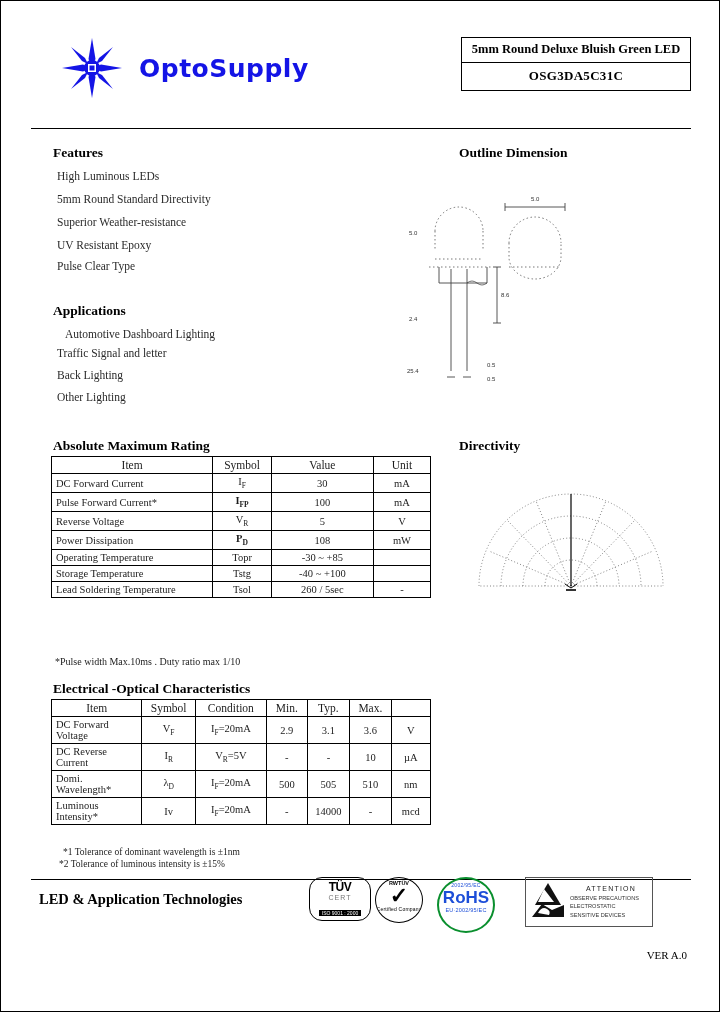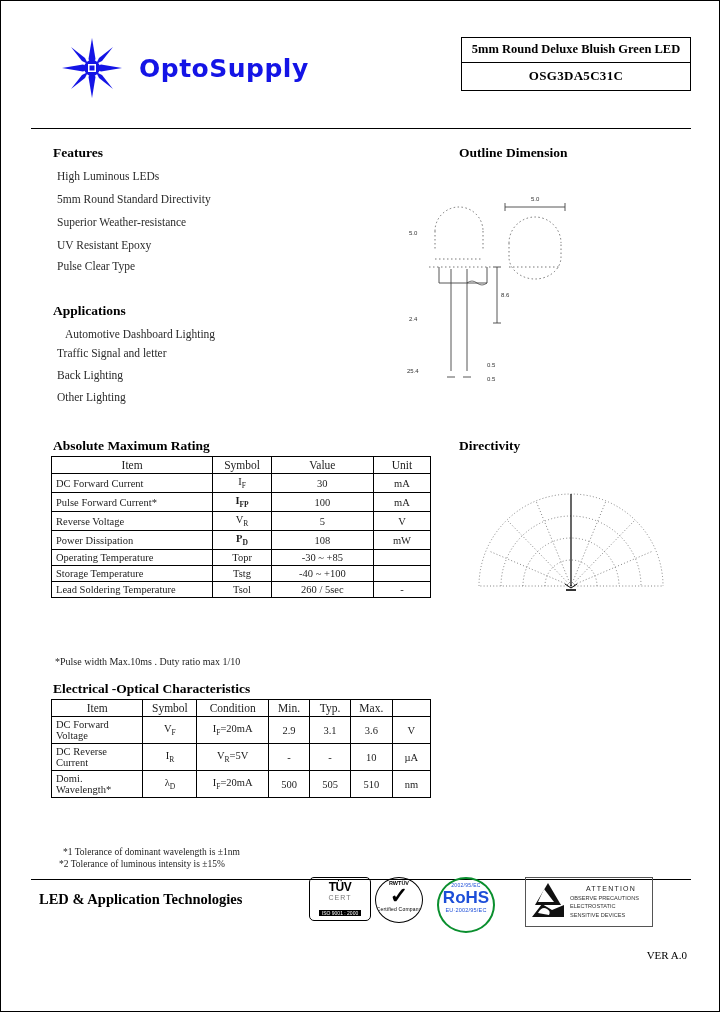--- a/index.html
+++ b/index.html
@@ -140,21 +140,21 @@
   }
 
   .cert {
     position: absolute;
     top: 876px;
   }
   .cert-tuv {
     left: 308px;
     width: 62px; height: 44px;
     border: 1.5px solid #000;
-    border-radius: 5px;
+    border-radius: 13px;
     box-sizing: border-box;
     text-align: center;
     font-family: "Liberation Sans", sans-serif;
   }
   .cert-tuv .t1 { font-size: 12px; font-weight: bold; margin-top: 2px; letter-spacing: -0.5px;}
   .cert-tuv .t2 { font-size: 7px; color: #777; letter-spacing: 1px;}
   .cert-tuv .t3 { font-size: 5px; background:#000; color:#fff; display:inline-block; padding:0 3px; margin-top:2px;}
   .cert-rw {
     left: 374px;
     width: 48px; height: 46px;
@@ -418,20 +418,29 @@
       </tr>
       <tr>
         <td class="l">Domi. Wavelength*</td>
         <td class="c">λ<sub>D</sub></td>
         <td class="c">I<sub>F</sub>=20mA</td>
         <td class="c">500</td>
         <td class="c">505</td>
         <td class="c">510</td>
         <td class="c">nm</td>
       </tr>
+      <tr>
+        <td class="l">Luminous Intensity*</td>
+        <td class="c">Iv</td>
+        <td class="c">I<sub>F</sub>=20mA</td>
+        <td class="c">-</td>
+        <td class="c">14000</td>
+        <td class="c">-</td>
+        <td class="c">mcd</td>
+      </tr>
     </tbody>
   </table>
 
   <div class="fnote" style="left:62px; top:846px;">*1 Tolerance of dominant wavelength is ±1nm</div>
   <div class="fnote" style="left:58px; top:858px;">*2 Tolerance of luminous intensity is ±15%</div>
 
   <div class="footer-title">LED &amp; Application Technologies</div>
 
   <div class="cert cert-tuv">
     <div class="t1">TÜV</div>

